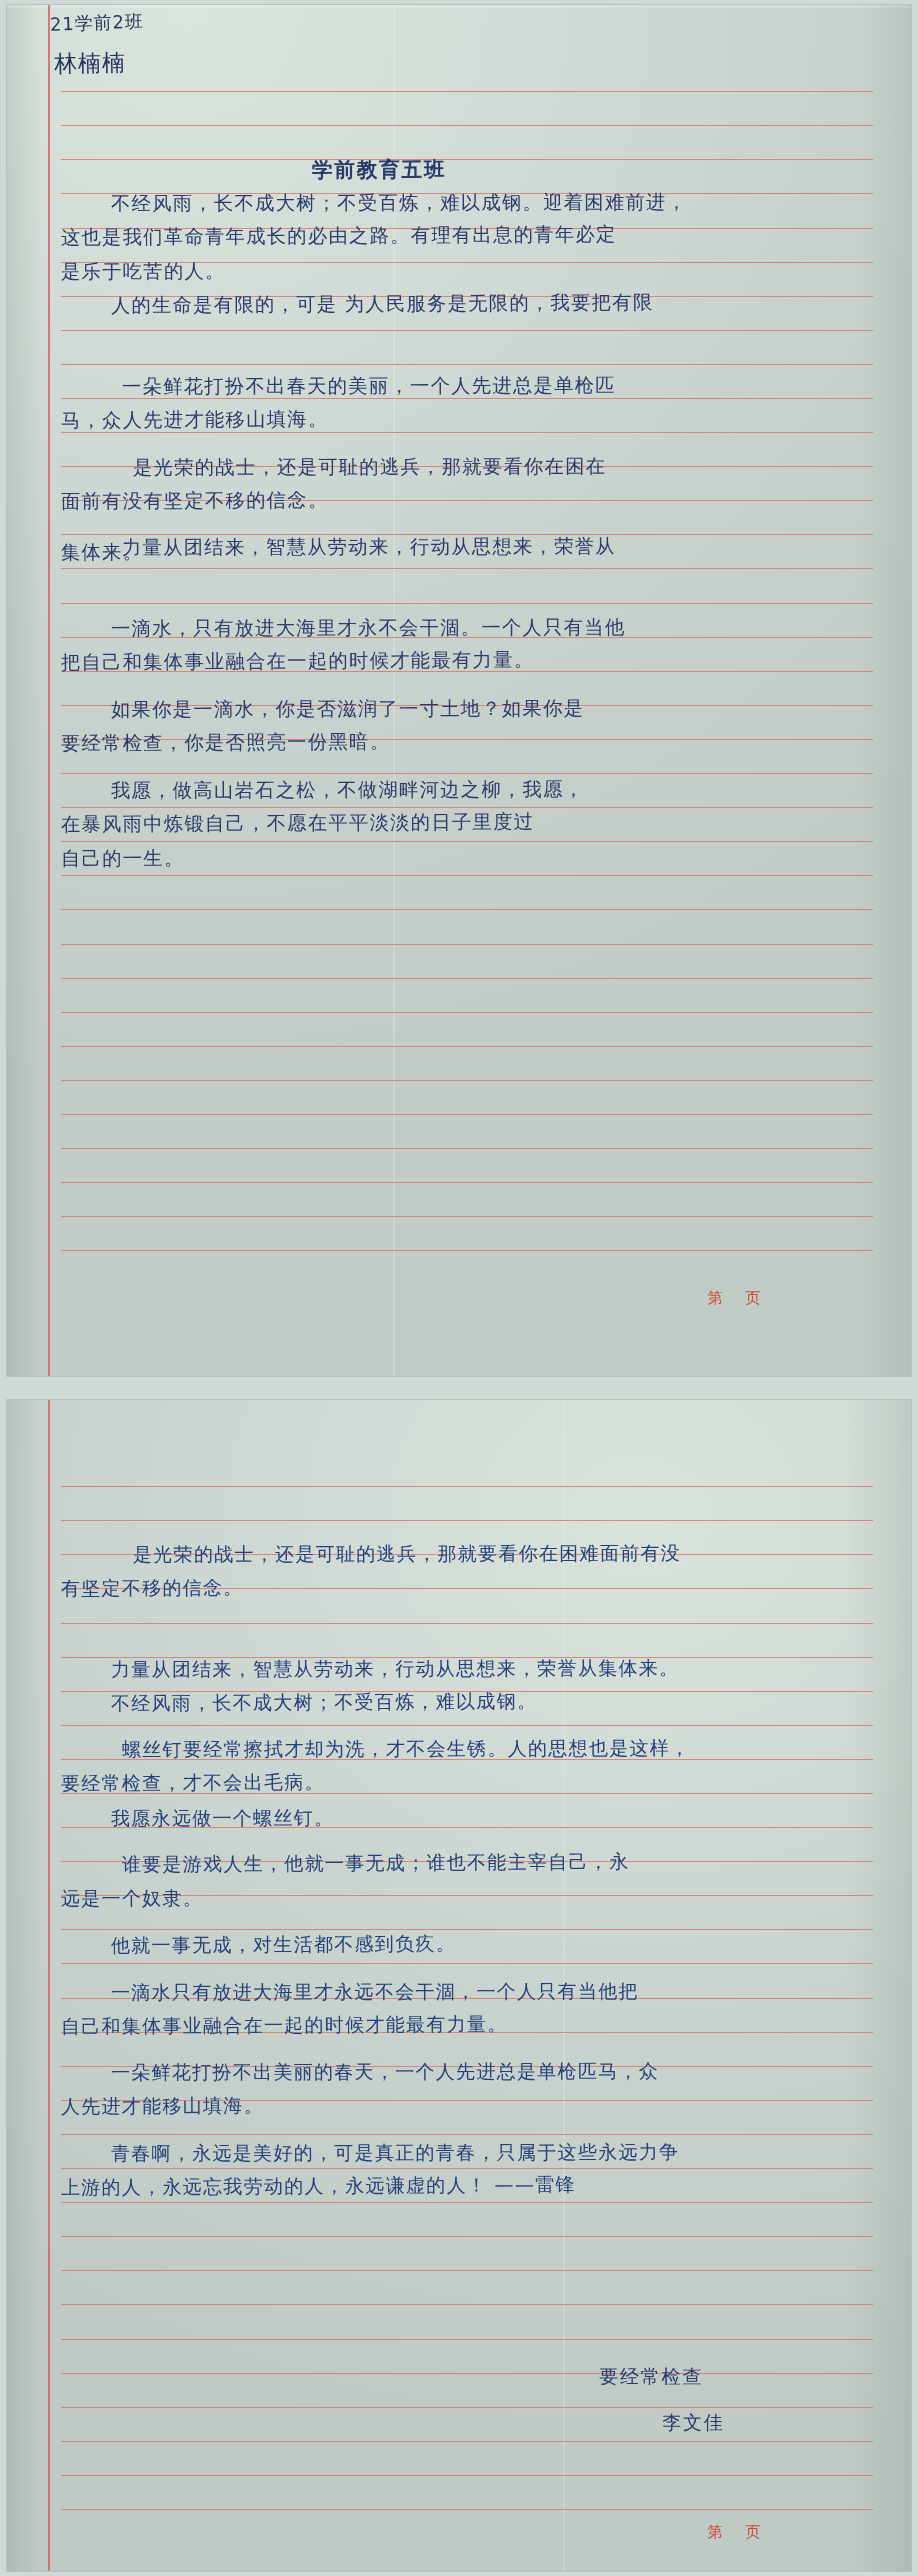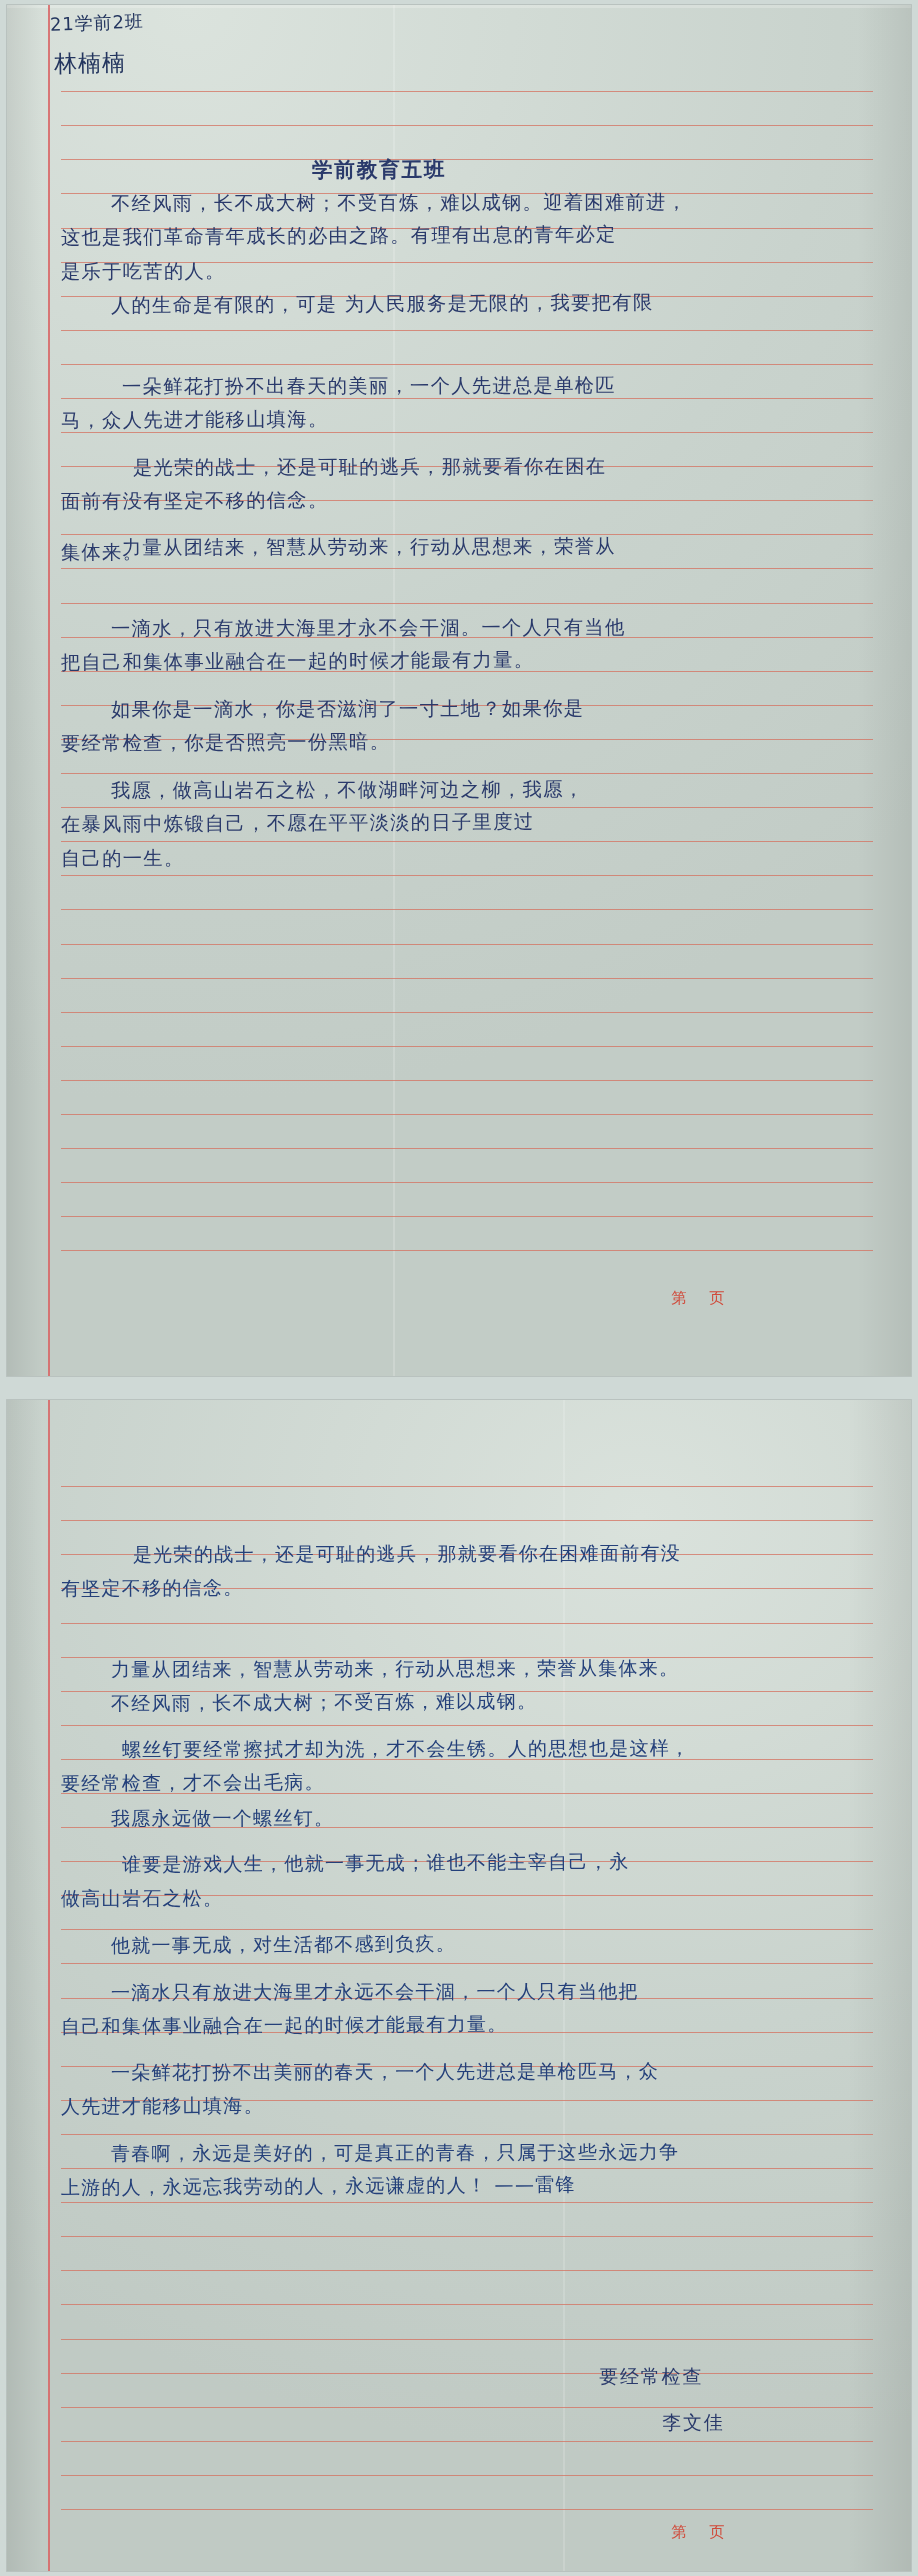--- a/index.html
+++ b/index.html
@@ -60,20 +60,21 @@
   .header-hand{
     color:#24365f;
     font-size:18px;
     letter-spacing:0.9px;
   }
   .footer-red{
     position:absolute;
     color:#d04a3a;
     font-size:15.3px;
     letter-spacing:9px;
+    margin-left:36px;
   }
   .sign{
     position:absolute;color:#2a3a6b;font-size:19px;letter-spacing:1.8px;
   }
   
   .hand:nth-child(odd){transform:rotate(-0.35deg);}
   .hand:nth-child(even){transform:rotate(-0.15deg);}
 </style>
 </head>
 <body>
@@ -194,21 +195,21 @@
     </div>
 
     <div class="hand ink2" style="left:126px;top:142px;">是光荣的战士，还是可耻的逃兵，那就要看你在困难面前有没</div>
     <div class="hand ink2" style="left:54px;top:176px;">有坚定不移的信念。</div>
     <div class="hand ink2" style="left:104px;top:257px;">力量从团结来，智慧从劳动来，行动从思想来，荣誉从集体来。</div>
     <div class="hand ink2" style="left:104px;top:291px;">不经风雨，长不成大树；不受百炼，难以成钢。</div>
     <div class="hand ink2" style="left:115px;top:337px;">螺丝钉要经常擦拭才却为洗，才不会生锈。人的思想也是这样，</div>
     <div class="hand ink2" style="left:54px;top:371px;">要经常检查，才不会出毛病。</div>
     <div class="hand ink2" style="left:104px;top:406px;">我愿永远做一个螺丝钉。</div>
     <div class="hand ink2" style="left:115px;top:452px;">谁要是游戏人生，他就一事无成；谁也不能主宰自己，永</div>
-    <div class="hand ink2" style="left:54px;top:486px;">做高山岩石之松。</div>
+    <div class="hand ink2" style="left:54px;top:486px;">远是一个奴隶。</div>
     <div class="hand ink2" style="left:104px;top:533px;">他就一事无成，对生活都不感到负疚。</div>
     <div class="hand ink2" style="left:104px;top:580px;">一滴水只有放进大海里才永远不会干涸，一个人只有当他把</div>
     <div class="hand ink2" style="left:54px;top:614px;">自己和集体事业融合在一起的时候才能最有力量。</div>
     <div class="hand ink2" style="left:104px;top:660px;">一朵鲜花打扮不出美丽的春天，一个人先进总是单枪匹马，众</div>
     <div class="hand ink2" style="left:54px;top:694px;">人先进才能移山填海。</div>
     <div class="hand ink2" style="left:104px;top:741px;">青春啊，永远是美好的，可是真正的青春，只属于这些永远力争</div>
     <div class="hand ink2" style="left:54px;top:775px;">上游的人，永远忘我劳动的人，永远谦虚的人！        ——雷锋</div>
 
     <div class="sign" style="left:592px;top:964px;">要经常检查</div>
     <div class="sign" style="left:655px;top:1010px;">李文佳</div>

